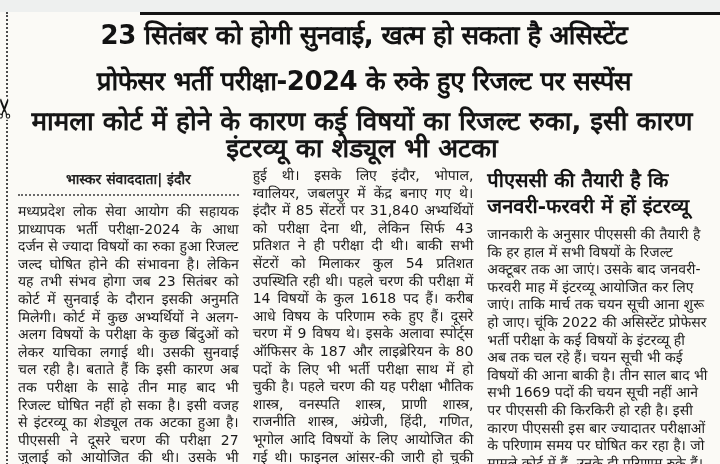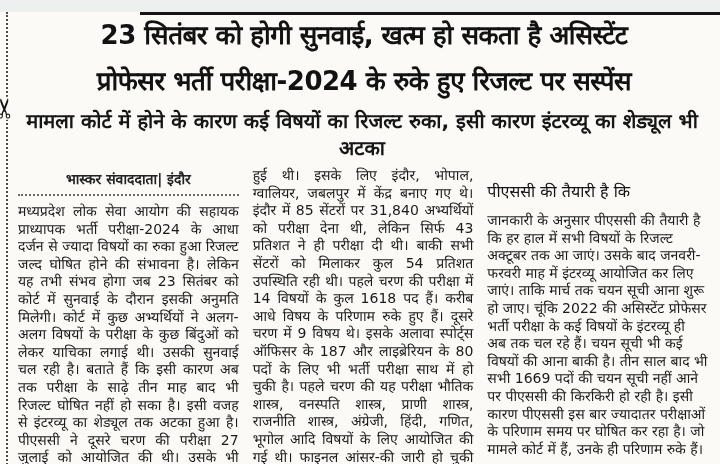--- a/index.html
+++ b/index.html
@@ -39,21 +39,21 @@
     font-weight: bold;
     font-size: 26px;
     line-height: 46px;
     letter-spacing: -0.5px;
     color: #121212;
   }
   .subheadline {
     margin: 4px 14px 0 18px;
     text-align: center;
     font-weight: bold;
-    font-size: 20px;
+    font-size: 26px;
     line-height: 27px;
     color: #161616;
   }
   
   .article {
     display: flex;
     gap: 14px;
     padding: 5px 12px 0 18px;
     box-sizing: border-box;
   }
@@ -69,24 +69,24 @@
   }
   .bodytext {
     font-size: 14px;
     line-height: 17.6px;
     text-align: justify;
     color: #1b1b1b;
     margin: 0;
   }
   .col-right .bodytext { text-align: left; }
   .subhead2 {
-    font-weight: normal;
-    font-size: 16px;
+    font-weight: bold;
+    font-size: 20px;
     line-height: 26px;
-    margin: 12px 0 7px 0;
+    margin: 0 0 7px 0;
     color: #131313;
   }
 </style>
 </head>
 <body>
 
 <div class="sheet">
 
   <div class="top-rule"></div>
   <div class="cut-line"></div>
@@ -107,18 +107,19 @@
 
     </div>
 
     <div class="col col-middle">
       <p class="bodytext">हुई थी। इसके लिए इंदौर, भोपाल, ग्वालियर, जबलपुर में केंद्र बनाए गए थे। इंदौर में 85 सेंटरों पर 31,840 अभ्यर्थियों को परीक्षा देना थी, लेकिन सिर्फ 43 प्रतिशत ने ही परीक्षा दी थी। बाकी सभी सेंटरों को मिलाकर कुल 54 प्रतिशत उपस्थिति रही थी। पहले चरण की परीक्षा में 14 विषयों के कुल 1618 पद हैं। करीब आधे विषय के परिणाम रुके हुए हैं। दूसरे चरण में 9 विषय थे। इसके अलावा स्पोर्ट्स ऑफिसर के 187 और लाइब्रेरियन के 80 पदों के लिए भी भर्ती परीक्षा साथ में हो चुकी है। पहले चरण की यह परीक्षा भौतिक शास्त्र, वनस्पति शास्त्र, प्राणी शास्त्र, राजनीति शास्त्र, अंग्रेजी, हिंदी, गणित, भूगोल आदि विषयों के लिए आयोजित की गई थी। फाइनल आंसर-की जारी हो चुकी है। 27 जुलाई को योगिक विज्ञान, वेद, उर्दू, सांख्यिकी, संस्कृत व्याकरण, संगीत एवं कम्प्यूटर एप्लीकेशन आदि विषयों के लिए परीक्षा हो चुकी है।</p>
     </div>
 
     <div class="col col-right">
       <h3 class="subhead2">
         <span>पीएससी की तैयारी है कि</span><br>
+        <span>जनवरी-फरवरी में हों इंटरव्यू</span>
       </h3>
       <p class="bodytext">जानकारी के अनुसार पीएससी की तैयारी है कि हर हाल में सभी विषयों के रिजल्ट अक्टूबर तक आ जाएं। उसके बाद जनवरी-फरवरी माह में इंटरव्यू आयोजित कर लिए जाएं। ताकि मार्च तक चयन सूची आना शुरू हो जाए। चूंकि 2022 की असिस्टेंट प्रोफेसर भर्ती परीक्षा के कई विषयों के इंटरव्यू ही अब तक चल रहे हैं। चयन सूची भी कई विषयों की आना बाकी है। तीन साल बाद भी सभी 1669 पदों की चयन सूची नहीं आने पर पीएससी की किरकिरी हो रही है। इसी कारण पीएससी इस बार ज्यादातर परीक्षाओं के परिणाम समय पर घोषित कर रहा है। जो मामले कोर्ट में हैं, उनके ही परिणाम रुके हैं।</p>
     </div>
 
   </div>
 </div>
 
 </body></html>

